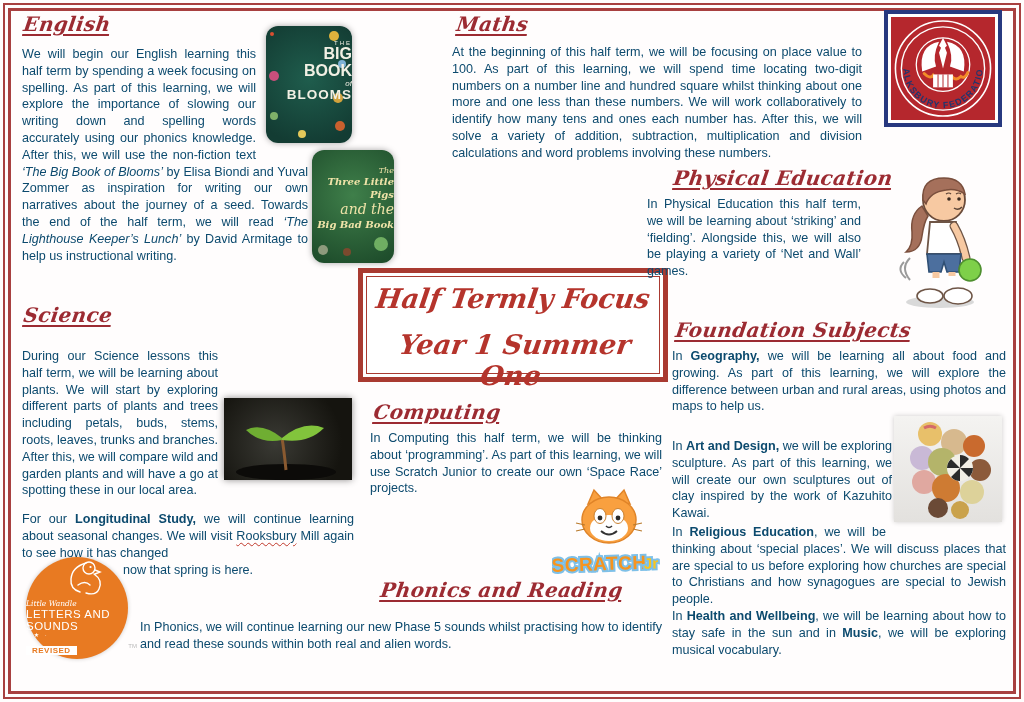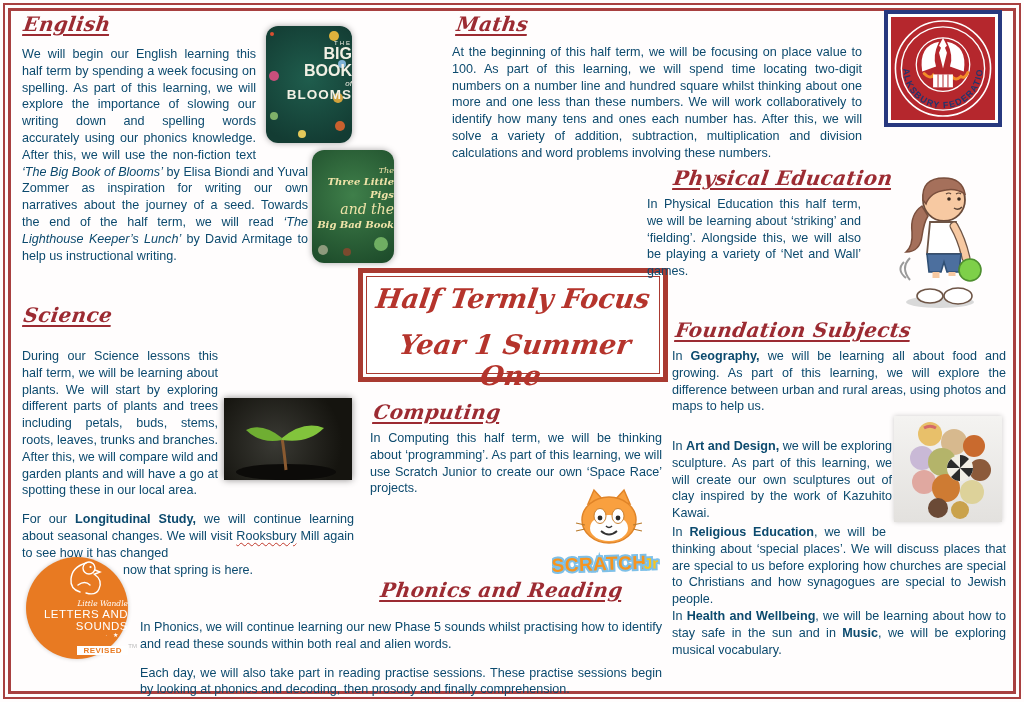--- a/index.html
+++ b/index.html
@@ -28,21 +28,21 @@
   .book1{background:radial-gradient(circle at 50% 45%, #1f5d4d 0%, #133c33 85%);color:#f2f0e4;}
   .b1dots{position:absolute;left:4px;top:6px;width:4px;height:4px;border-radius:50%;background:#d94f30;
      box-shadow:62px 2px 0 3px #e0b23c,70px 30px 0 2px #7eb2d6,2px 42px 0 3px #c94f7c,
      66px 64px 0 3px #d2a23c,2px 82px 0 2px #7fb069,68px 92px 0 3px #c9602e,30px 100px 0 2px #e4c85a;}
   .book2{background:radial-gradient(circle at 50% 40%, #3f7f4a 0%, #1f4e2c 90%);color:#efe3a8;
      font-family:"DejaVu Serif",serif;font-style:italic;}
   .b2dots{position:absolute;left:6px;bottom:8px;width:10px;height:10px;border-radius:50%;background:#8d9a7c;
      box-shadow:58px -6px 0 2px #6fae62,24px 2px 0 -1px #7a4a2e;}
   
   .seedling{background:radial-gradient(circle at 40% 55%, #3a3a34 0%, #15140f 75%);box-shadow:0 0 7px rgba(0,0,0,.45);}
-  .circle-logo{border-radius:50%;background:#e87a22;text-align:right;color:#fff;box-shadow:0 0 4px rgba(0,0,0,.2);}
+  .circle-logo{border-radius:50%;background:#e87a22;text-align:left;color:#fff;box-shadow:0 0 4px rgba(0,0,0,.2);}
   .ls-brand{font-family:"DejaVu Serif",serif;font-style:italic;font-size:7.5px;margin-top:2px;}
   .ls-big{font-size:11.5px;letter-spacing:.5px;line-height:12px;font-weight:500;}
   .ls-dots{font-size:6px;line-height:7px;letter-spacing:2px;}
   .ls-rev{display:inline-block;background:#fff;color:#e87a22;font-weight:bold;font-size:8px;
      padding:0 6px;margin-top:2px;letter-spacing:.5px;}
   .tm{position:absolute;right:-9px;bottom:10px;font-size:6px;color:#b9b9b9;}
   .crest{background:#b5272d;border:4px solid #27387f;box-shadow:inset 0 0 0 3px #ffffff;}
   .sculpt{background:linear-gradient(#f4f3f1,#e3e1de);box-shadow:0 0 5px rgba(0,0,0,.2);}
   .scratch-wrap{text-align:center;}
 </style>
@@ -157,21 +157,20 @@
         <text x="99" y="82" text-anchor="middle" font-size="15" fill="#f9c51e" stroke="#7ec0e8" stroke-width="4" paint-order="stroke">Jr</text>
       </g>
     </svg>
   </div>
 
   <div class="abs center" style="left:330px;top:578px;width:340px">
     <span class="h">Phonics and Reading</span>
   </div>
   <div class="abs t" style="left:140px;top:607px;width:522px">
     <p class="pp">In Phonics, we will continue learning our new Phase 5 sounds whilst practising how to identify and read these sounds within both real and alien words.</p>
-    <p class="pp">Each day, we will also take part in reading practise sessions. These practise sessions begin by looking at phonics and decoding, then prosody and finally comprehension.</p>
   </div>
 
   <div class="abs crest" style="left:884px;top:10px;width:110px;height:109px">
     <svg width="110" height="109" viewBox="0 0 110 110">
       <circle cx="55" cy="55" r="48" fill="none" stroke="#fff" stroke-width="1.6"></circle>
       <circle cx="55" cy="55" r="42" fill="none" stroke="#fff" stroke-width="1.4"></circle>
       <circle cx="55" cy="51" r="27" fill="none" stroke="#fff" stroke-width="1.3"></circle>
       <path d="M34 58 Q30 32 51 28 Q44 43 48 53 Z" fill="#fff"></path>
       <path d="M76 58 Q80 32 59 28 Q66 43 62 53 Z" fill="#fff"></path>
       <path d="M55 24 l4 8 -2 2 2 5 -4 16 -4 -16 2 -5 -2 -2 z" fill="#fff"></path>

